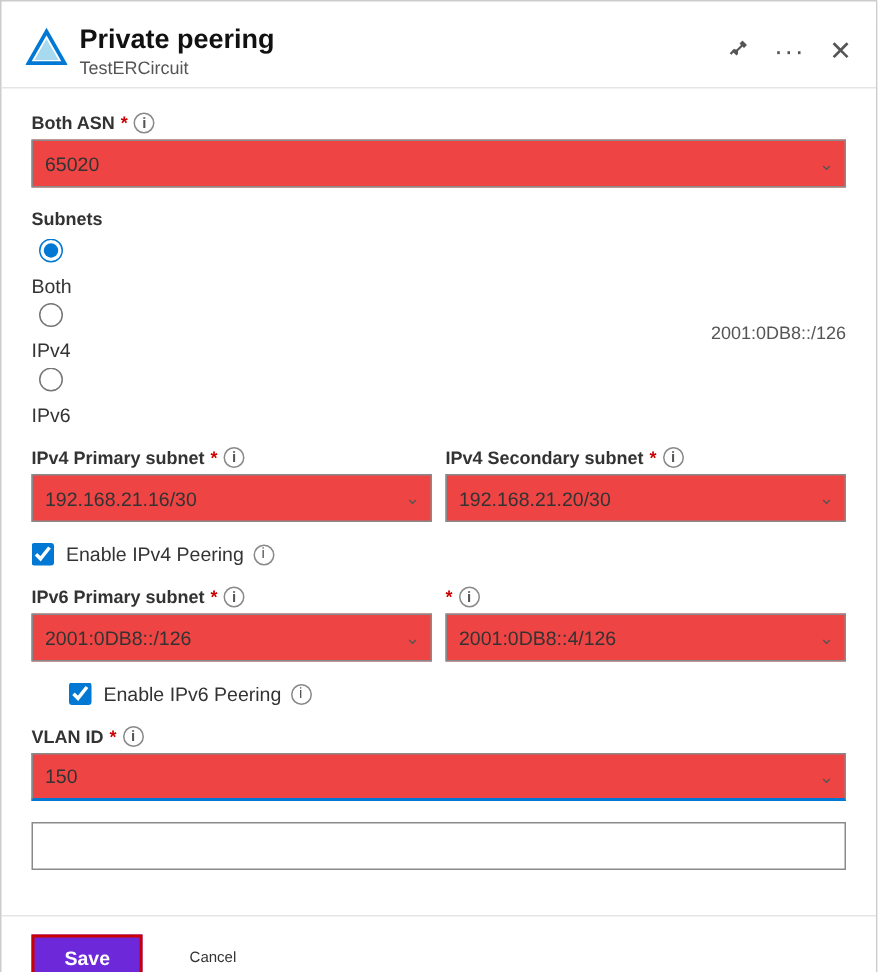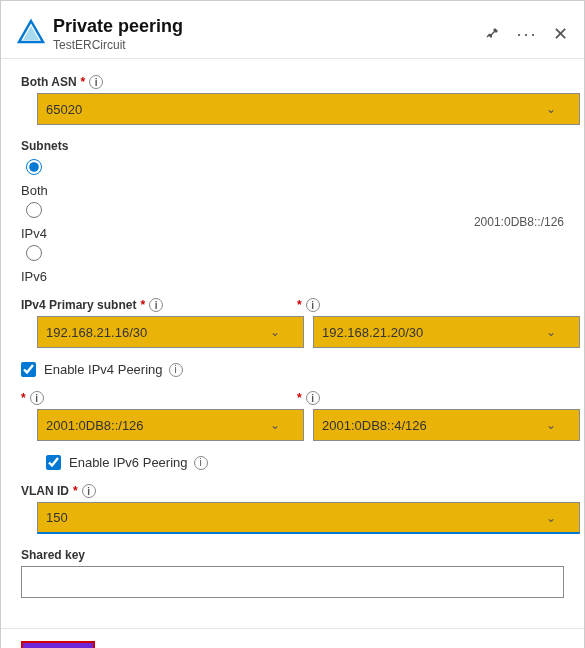--- a/index.html
+++ b/index.html
@@ -92,25 +92,24 @@
     .select-wrapper {
       position: relative;
     }
     .select-input {
       width: 100%;
       height: 32px;
       border: 1px solid #8a8a8a;
       padding: 0 30px 0 8px;
       font-size: 13px;
       color: #333;
-      background: #eab308;
+      background: #ef4444;
       appearance: none;
       cursor: pointer;
       outline: none;
-      margin-left: 16px;
     }
     .select-chevron {
       position: absolute;
       right: 8px;
       top: 50%;
       transform: translateY(-50%);
       color: #555;
       pointer-events: none;
       font-size: 12px;
     }
@@ -296,20 +295,21 @@
         </div>
         <div class="select-wrapper">
           <select class="select-input">
             <option>192.168.21.16/30</option>
           </select>
           <span class="select-chevron">⌄</span>
         </div>
       </div>
       <div class="field-group" style="margin-bottom:0">
         <div class="field-label">
+          <span>IPv4 Secondary subnet</span>
           <span class="required-star">*</span>
           <span class="info-icon">i</span>
         </div>
         <div class="select-wrapper">
           <select class="select-input">
             <option>192.168.21.20/30</option>
           </select>
           <span class="select-chevron">⌄</span>
         </div>
       </div>
@@ -319,20 +319,21 @@
       <input type="checkbox" id="enableIPv4" checked="" style="">
       <label for="enableIPv4">
         <span>Enable IPv4 Peering</span>
         <span class="info-icon">i</span>
       </label>
     </div>
 
     <div class="two-col">
       <div class="field-group" style="margin-bottom:0">
         <div class="field-label">
+          <span>IPv6 Primary subnet</span>
           <span class="required-star">*</span>
           <span class="info-icon">i</span>
         </div>
         <div class="select-wrapper">
           <select class="select-input">
             <option>2001:0DB8::/126</option>
           </select>
           <span class="select-chevron">⌄</span>
         </div>
       </div>
@@ -366,23 +367,20 @@
       </div>
       <div class="select-wrapper">
         <select class="select-input" style="border-bottom: 2px solid #0078d4;">
           <option>150</option>
         </select>
         <span class="select-chevron">⌄</span>
       </div>
     </div>
 
     <div class="field-group">
-      <div class="field-label">
-        <span>Shared key</span>
-      </div>
       <input type="text" class="text-input" value="" style="">
     </div>
 
   </div>
 
   <div class="panel-footer">
     <button class="btn-save">Save</button>
     <button class="btn-cancel">Cancel</button>
   </div>
 </div>

